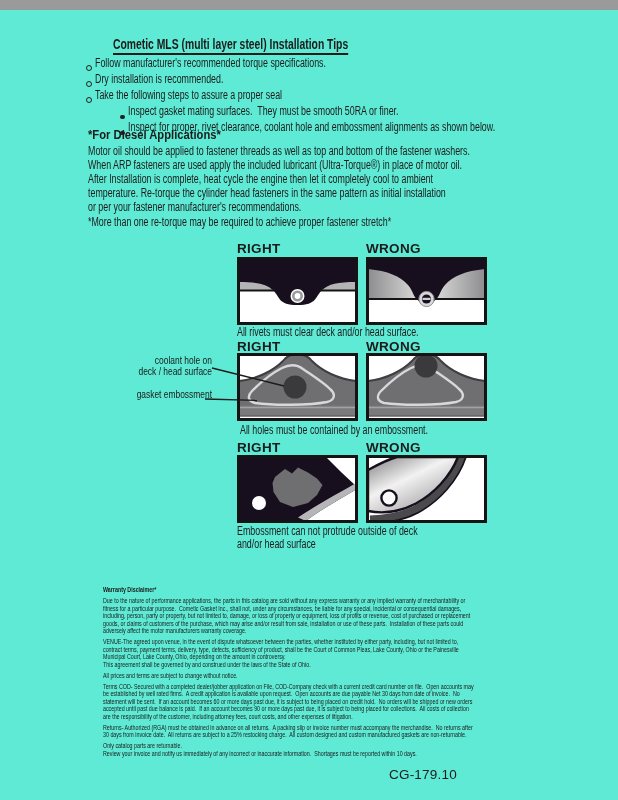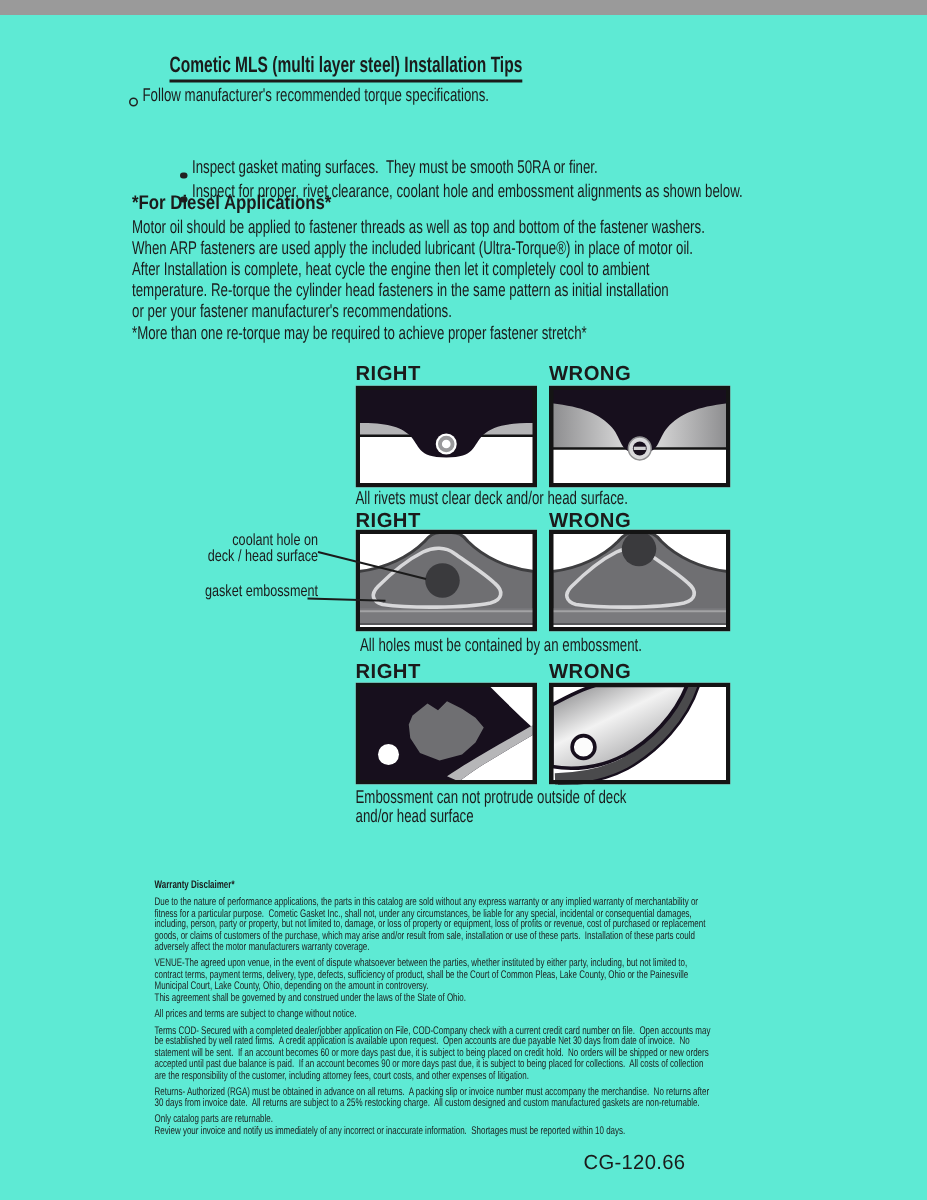--- a/index.html
+++ b/index.html
@@ -58,20 +58,28 @@
 <body>
 
 <div class="page">
 
   <div id="title" class="abs cx70 pre">Cometic MLS (multi layer steel) Installation Tips</div>
 
   <div id="bullets" class="abs">
     <div class="b-row">
       <span class="b-marker"></span>
       <span class="b-text cx72 pre">Follow manufacturer's recommended torque specifications.</span>
+    </div>
+    <div class="b-row">
+      <span class="b-marker"></span>
+      <span class="b-text cx72 pre">Dry installation is recommended.</span>
+    </div>
+    <div class="b-row">
+      <span class="b-marker"></span>
+      <span class="b-text cx72 pre">Take the following steps to assure a proper seal</span>
     </div>
   </div>
 
   <div id="subbullets" class="abs">
     <div class="b-row">
       <span class="b-dot"></span>
       <span class="b-text cx72 pre">Inspect gasket mating surfaces.  They must be smooth 50RA or finer.</span>
     </div>
     <div class="b-row">
       <span class="b-dot"></span>
@@ -205,15 +213,15 @@
 be established by well rated firms.  A credit application is available upon request.  Open accounts are due payable Net 30 days from date of invoice.  No
 statement will be sent.  If an account becomes 60 or more days past due, it is subject to being placed on credit hold.  No orders will be shipped or new orders
 accepted until past due balance is paid.  If an account becomes 90 or more days past due, it is subject to being placed for collections.  All costs of collection
 are the responsibility of the customer, including attorney fees, court costs, and other expenses of litigation.</p>
     <p class="pre">Returns- Authorized (RGA) must be obtained in advance on all returns.  A packing slip or invoice number must accompany the merchandise.  No returns after
 30 days from invoice date.  All returns are subject to a 25% restocking charge.  All custom designed and custom manufactured gaskets are non-returnable.</p>
     <p class="pre">Only catalog parts are returnable.
 Review your invoice and notify us immediately of any incorrect or inaccurate information.  Shortages must be reported within 10 days.</p>
   </div>
 
-  <div id="code" class="abs">CG-120.66</div>
+  <div id="code" class="abs">CG-179.10</div>
 
 </div>
 
 </body></html>

